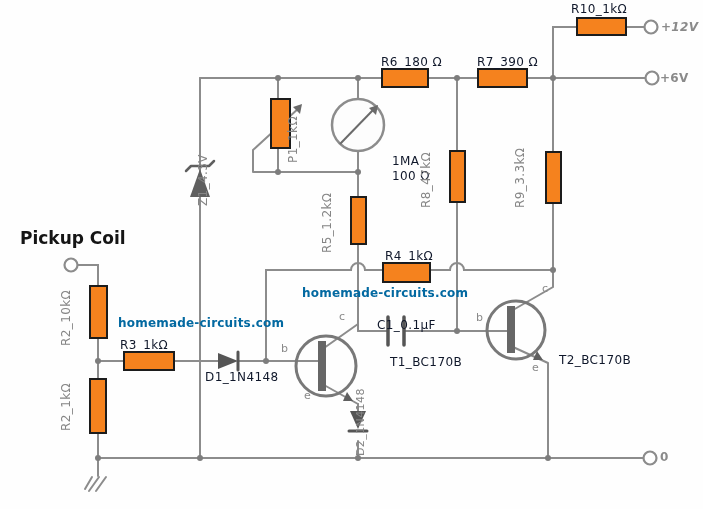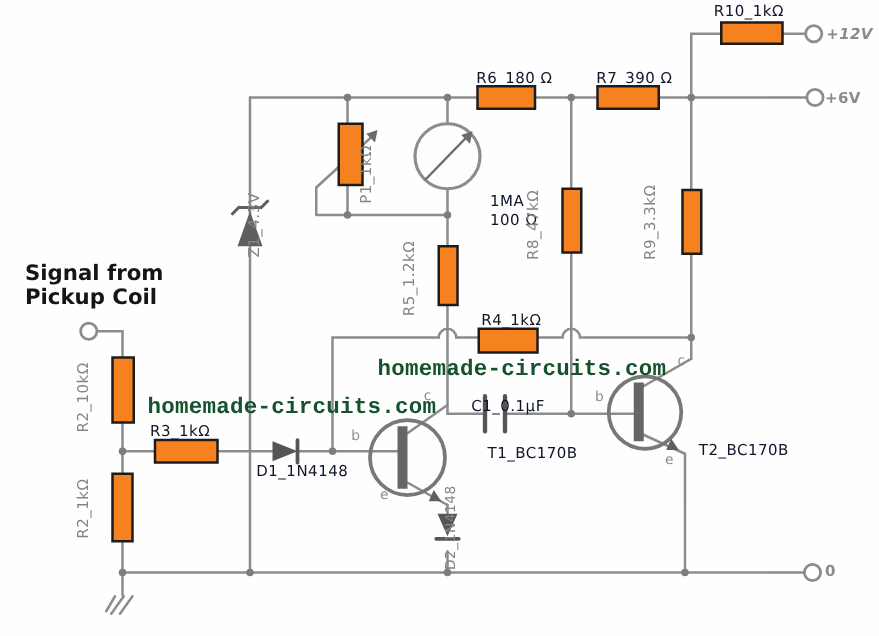--- a/index.html
+++ b/index.html
@@ -4,21 +4,21 @@
 <style>
   html,body{margin:0;padding:0;background:#fff;}
   #stage{position:relative;width:703px;height:509px;background:#fefefe;overflow:hidden;
          font-family:"DejaVu Sans",sans-serif;}
   #wires{position:absolute;left:0;top:0;}
   .lbl{position:absolute;color:#0f172a;font-size:12px;white-space:nowrap;letter-spacing:.4px;}
   .vlbl{position:absolute;color:#858585;font-size:12px;white-space:nowrap;letter-spacing:.4px;
         height:15px;line-height:15px;transform:rotate(-90deg);transform-origin:0 100%;}
   .pin{position:absolute;color:#8a8a8a;font-size:11px;}
   .term{position:absolute;color:#8a8a8a;font-size:12px;font-weight:bold;letter-spacing:.3px;}
-  .red{position:absolute;color:#14532d;font-size:18px;font-weight:bold;white-space:nowrap;letter-spacing:.2px;font-family:Liberation Mono, monospace;}
+  .red{position:absolute;color:#0369a1;font-size:12px;font-weight:bold;white-space:nowrap;letter-spacing:.2px;}
   .blk{position:absolute;color:#151515;font-size:17px;font-weight:bold;line-height:19px;white-space:pre-line;}
   .small{font-size:11px;}
 </style>
 </head>
 <body>
 
 <div id="stage">
 
   <svg id="wires" width="703" height="509" viewBox="0 0 703 509">
 
@@ -134,21 +134,21 @@
     </g>
 
     <g fill="#fff" stroke="#8c8c8c" stroke-width="2.2">
       <circle cx="651" cy="27" r="6.5"></circle>
       <circle cx="652" cy="78" r="6.5"></circle>
       <circle cx="650" cy="458" r="6.5"></circle>
       <circle cx="71" cy="265" r="6.5"></circle>
     </g>
   </svg>
 
-  <div class="blk" style="left:20px;top:210px;"><span>Signal from</span><br><span>Pickup Coil</span></div>
+  <div class="blk" style="left:20px;top:210px;"><br><span>Pickup Coil</span></div>
 
   <div class="red" style="left:118px;top:316px;">homemade-circuits.com</div>
   <div class="red" style="left:302px;top:286px;">homemade-circuits.com</div>
 
   <div class="term" style="left:661px;top:20px;font-style:italic;">+12V</div>
   <div class="term" style="left:660px;top:71px;text-align:right;">+6V</div>
   <div class="term" style="left:660px;top:450px;">0</div>
 
   <div class="lbl" style="left:571px;top:2px;">R10_1kΩ</div>
   <div class="lbl" style="left:381px;top:55px;">R6_180 Ω</div>

